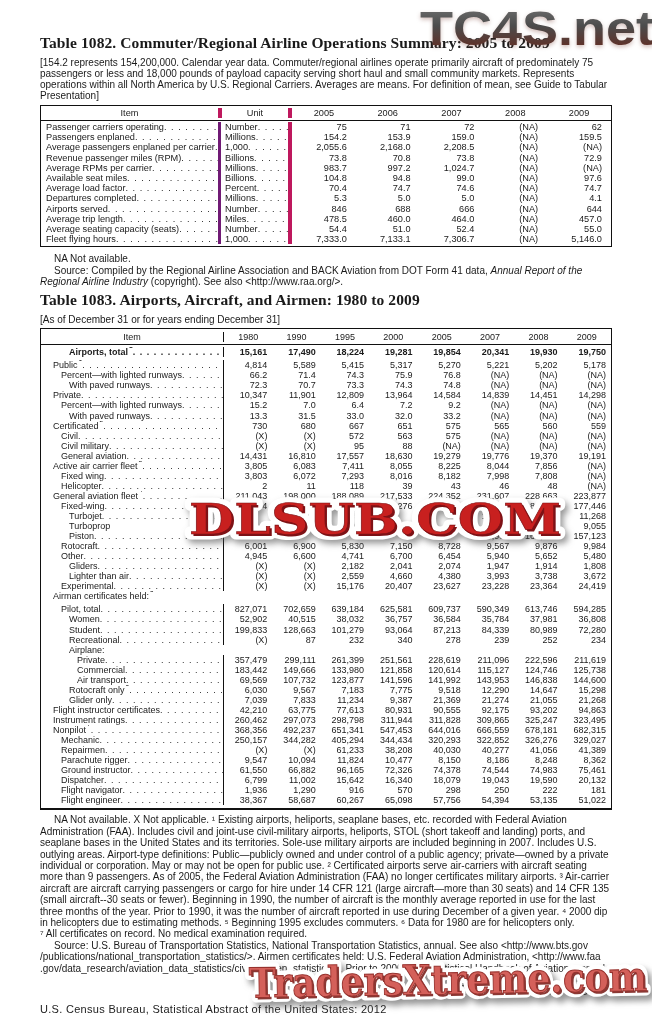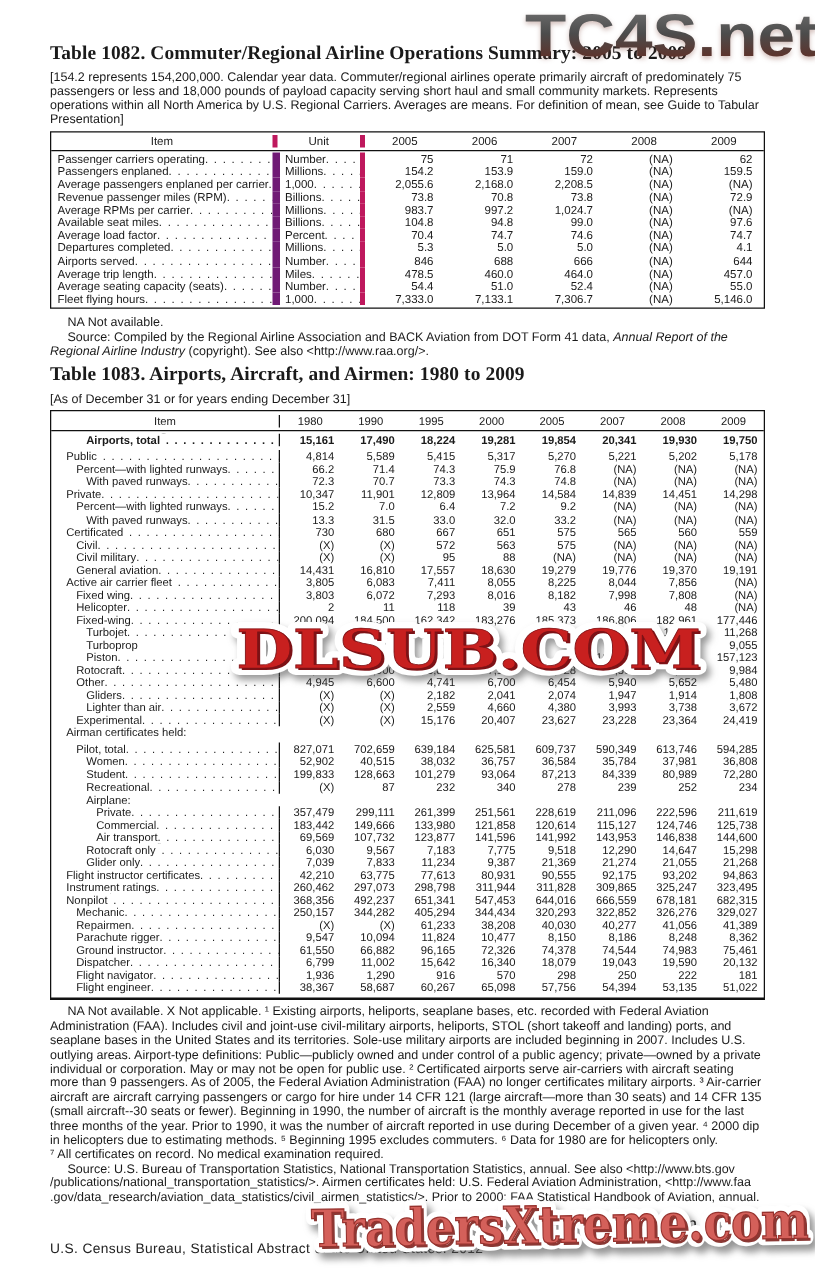--- a/index.html
+++ b/index.html
@@ -18,21 +18,21 @@
   .lead::after{content:" . . . . . . . . . . . . . . . . . . . . . . . . . . . . . . . . . . . . . . . . . . . . . ."}
   sup{font-size:6.5px;line-height:0;margin-left:1px;position:relative;top:-1px;}
 
   
   .t82{margin-top:2px;}
   .t82 .hr{height:14px;font-size:9.2px;}
   .t82-body{padding:1px 0 2px 0;}
   .r82{display:flex;height:10.2px;line-height:10.2px;font-size:9.2px;white-space:nowrap;}
   .c82{box-sizing:border-box;}
   .c82.lab{width:177px;padding-left:5px;display:flex;overflow:hidden;}
-  .c82.unit{width:70px;border-left:6px solid #701a75;padding-left:4px;display:flex;overflow:hidden;}
+  .c82.unit{width:70px;border-left:3px solid #701a75;padding-left:4px;display:flex;overflow:hidden;}
   .c82.val{flex:1;text-align:right;padding-right:9px;}
   .c82.first,.hc.b82-first{border-left:4px solid #be185d;}
   .hc82-0{width:177px;}
   .hc82-1{width:70px;box-sizing:border-box;}
   .hc82-y{flex:1;}
 
   
   .t83{margin-top:2px;border-bottom:2px solid #111;}
   .t83 .hr{height:15px;font-size:9px;}
   .t83-body{padding:2px 0 3px 0;}
@@ -508,20 +508,35 @@
             <div class="c83 val first">2</div>
             <div class="c83 val">11</div>
             <div class="c83 val">118</div>
             <div class="c83 val">39</div>
             <div class="c83 val">43</div>
             <div class="c83 val">46</div>
             <div class="c83 val">48</div>
             <div class="c83 val">(NA)</div>
           </div>
           <div class="r83">
+            <div class="c83 lab" style="padding-left: 12px;">
+              <span>General aviation fleet</span>
+              <sup>4</sup>
+              <span class="lead"></span>
+            </div>
+            <div class="c83 val first">211,043</div>
+            <div class="c83 val">198,000</div>
+            <div class="c83 val">188,089</div>
+            <div class="c83 val">217,533</div>
+            <div class="c83 val">224,352</div>
+            <div class="c83 val">231,607</div>
+            <div class="c83 val">228,663</div>
+            <div class="c83 val">223,877</div>
+          </div>
+          <div class="r83">
             <div class="c83 lab" style="padding-left: 20px;">
               <span>Fixed-wing</span>
               <span class="lead"></span>
             </div>
             <div class="c83 val first">200,094</div>
             <div class="c83 val">184,500</div>
             <div class="c83 val">162,342</div>
             <div class="c83 val">183,276</div>
             <div class="c83 val">185,373</div>
             <div class="c83 val">186,806</div>

